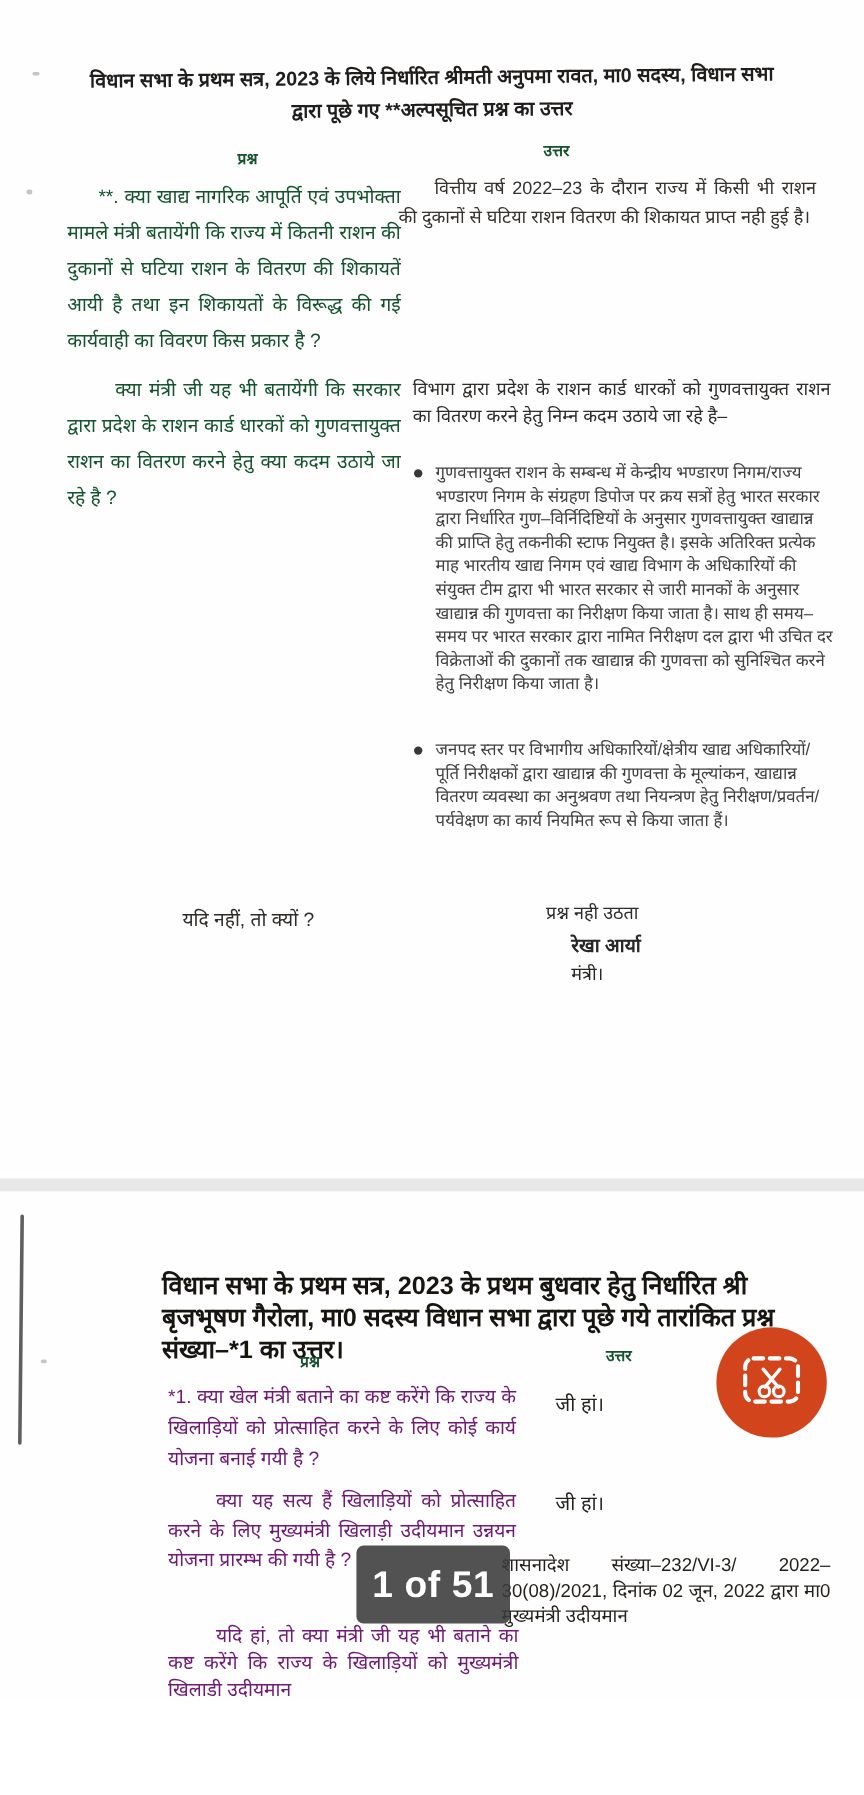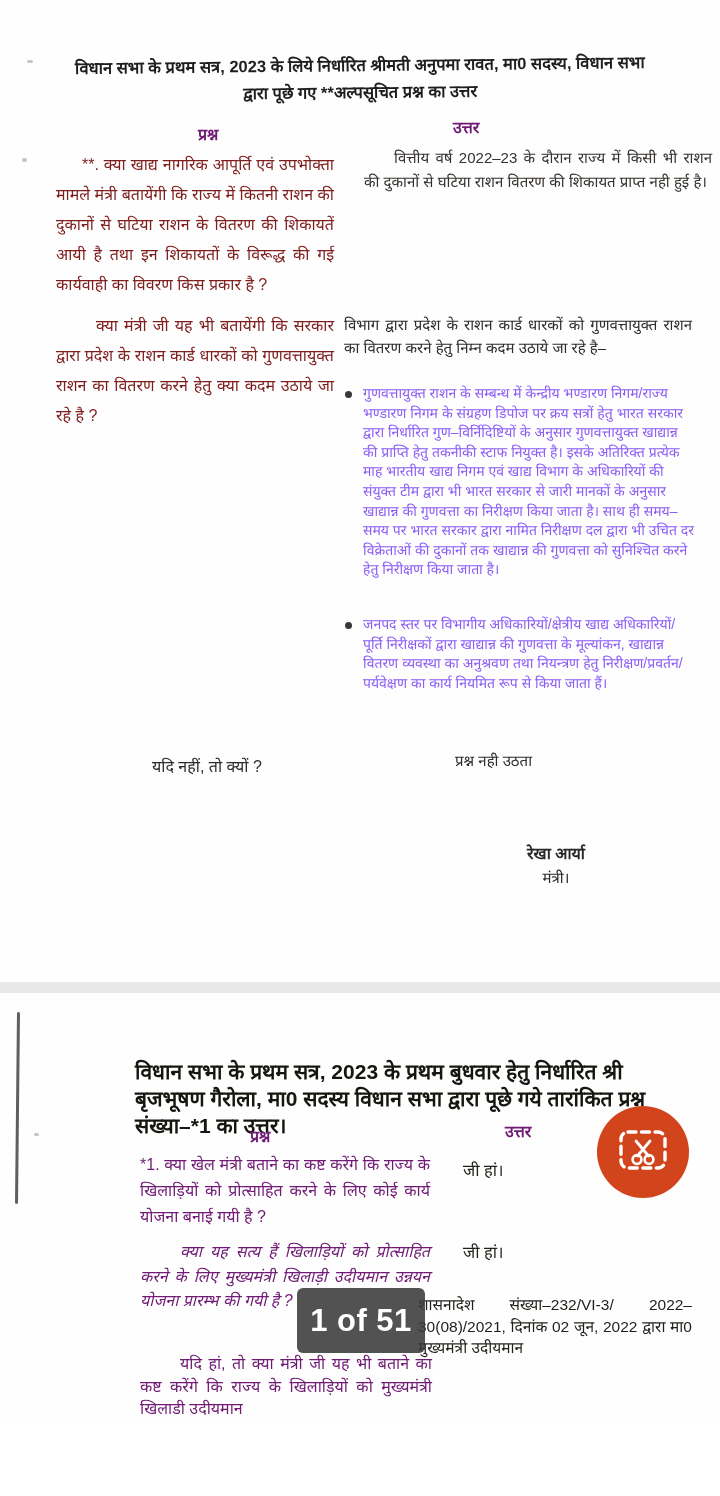--- a/index.html
+++ b/index.html
@@ -18,48 +18,48 @@
   #page1 { top:0; height:978px; }
   #page2 { top:993px; height:425px; }
   .separator { position:absolute; left:0; top:982px; width:720px; height:11px; background:#e9e8e8; }
 
   .doc { color:#2e2c2a; }
   .abs { position:absolute; }
   .jus { text-align:justify; text-justify:inter-word; }
 
   .p1-header { left:62px; top:52px; width:596px; text-align:center; font-weight:bold;
                font-size:16.5px; line-height:27px; color:#201e1c; transform:rotate(-0.6deg); }
-  .colhead { font-weight:bold; font-size:16px; color:#701a75; }
+  .colhead { font-weight:bold; font-size:13px; color:#14532d; }
 
-  .qcol { font-size:16px; line-height:30px; color:#7f1d1d; }
+  .qcol { font-size:16px; line-height:30px; color:#14532d; }
   .acol { font-size:15px; line-height:24px; color:#34312e; }
 
   .q1 { left:56px; top:150px; width:278px; text-indent:26px; }
-  .a1 { left:364px; top:146px; width:348px; text-indent:30px; }
+  .a1 { left:332px; top:146px; width:348px; text-indent:30px; }
   .q2 { left:56px; top:311px; width:278px; text-indent:40px; }
   .a2 { left:344px; top:314px; width:348px; font-size:15px; line-height:22.5px; }
 
   .bullets { left:344px; top:384px; width:350px; list-style:none; }
-  .bullets li { position:relative; padding-left:19px; font-size:14px; line-height:19.6px; color:#8b5cf6; }
+  .bullets li { position:relative; padding-left:19px; font-size:14px; line-height:19.6px; color:#404040; }
   .bullets li + li { margin-top:35px; }
   .bullets .dot { position:absolute; left:1px; top:7px; width:7px; height:7px; border-radius:50%; background:#3a3734; }
 
   .yadi { left:152px; top:755px; font-size:16px; }
   .uthta { left:455px; top:750px; font-size:15px; }
-  .sign { left:476px; top:842px; width:160px; text-align:center; font-size:16px; font-weight:bold; color:#2a2826; }
+  .sign { left:476px; top:776px; width:160px; font-size:16px; font-weight:bold; color:#2a2826; }
   .sign .title { font-weight:normal; font-size:15px; margin-top:3px; }
 
   
   .scanline { position:absolute; left:16px; top:1012px; width:3px; height:192px; background:#2a2a2a;
               opacity:.75; transform:rotate(.6deg); border-radius:2px; }
   .p2-header { left:135px; top:1058px; width:534px; font-weight:bold; font-size:21px; line-height:27px; color:#17150f; }
   .p2q { font-size:16px; line-height:26px; color:#701a75; }
   .p2q1 { left:140px; top:1152px; width:290px; }
   .p2a1 { left:463px; top:1158px; font-size:16.5px; color:#221f1a; }
-  .p2q2 { left:140px; top:1240px; width:290px; line-height:24.5px; text-indent:40px;font-style:italic; }
+  .p2q2 { left:140px; top:1240px; width:290px; line-height:24.5px; text-indent:40px; }
   .p2a2 { left:463px; top:1240px; font-size:16.5px; color:#221f1a; }
   .p2q3 { left:140px; top:1353px; width:292px; line-height:22.5px; text-indent:40px; }
   .p2a3 { left:418px; top:1294px; width:274px; font-size:15.5px; line-height:21.5px; color:#221f1a; }
 
   
   .toast { position:absolute; left:297px; top:1288px; width:128px; height:65px;
            background:rgba(58,58,58,.88); border-radius:6px; color:#ffffff;
            display:flex; align-items:center; justify-content:center;
            font-size:31px; font-weight:bold; letter-spacing:.5px; }
 

